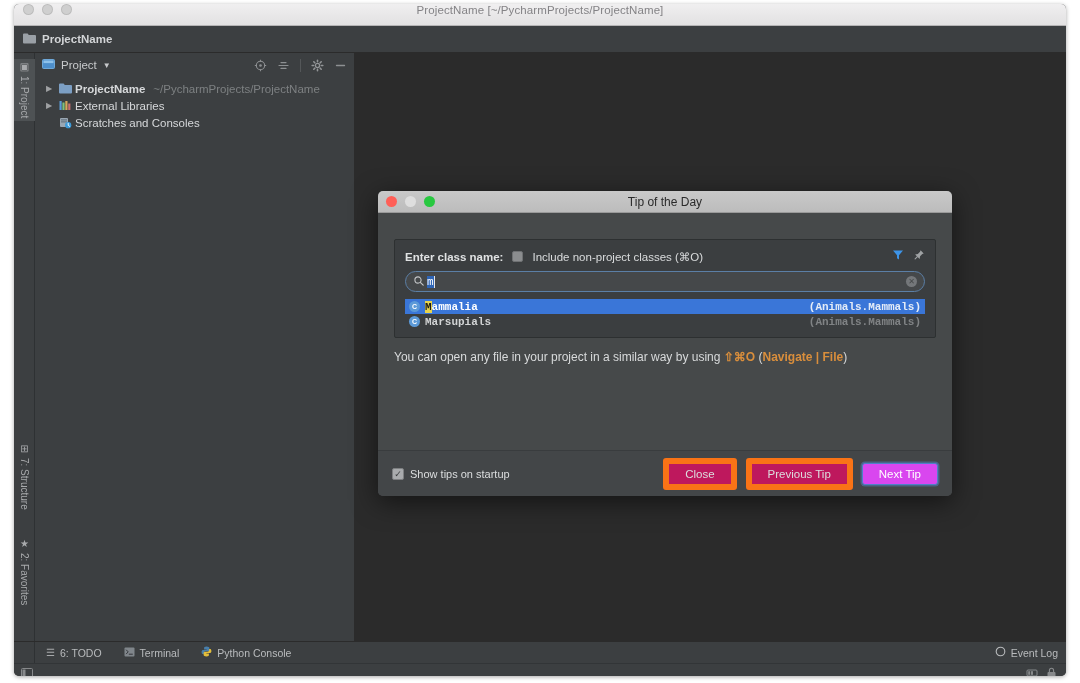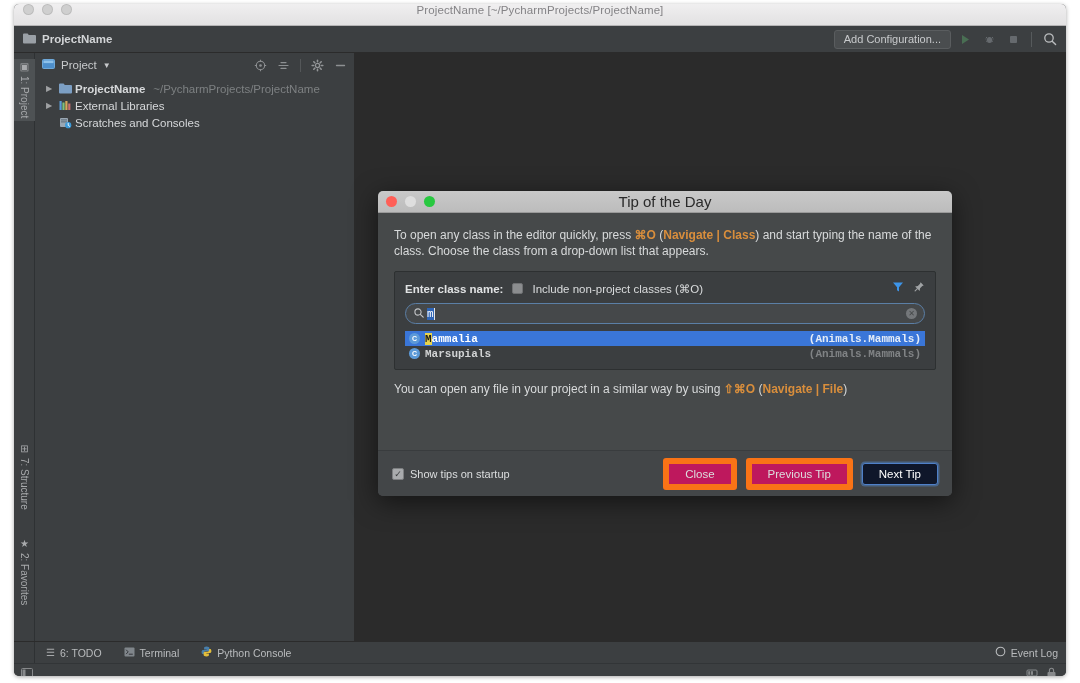--- a/index.html
+++ b/index.html
@@ -147,21 +147,21 @@
     border-bottom: 1px solid #9a9a9a;
     display: flex; align-items: center;
   }
   .dlg-traffic { display: flex; gap: 8px; margin-left: 8px; }
   .dlg-traffic .d { width: 11px; height: 11px; border-radius: 50%; }
   .d.red { background: #ff5f57; }
   .d.yellow { background: #dedede; }
   .d.green { background: #28c840; }
   .dlg-title-text {
     position: absolute; left: 0; right: 0; text-align: center;
-    font-size: 15px; color: #2a2a2a; font-weight: 500;
+    font-size: 12px; color: #2a2a2a; font-weight: 500;
   }
   .dlg-body { flex: 1; padding: 14px 16px 0 16px; background: #46494a; }
 
   .tiptext { font-size: 12px; color: #d8dadb; line-height: 16px; }
   .kbd { color: #d98e3c; font-weight: bold; }
   .nav { color: #d98e3c; font-weight: bold; }
 
   .inner-panel {
     margin-top: 12px;
     background: #3b3e40;
@@ -236,21 +236,21 @@
     color: #3a3d3f; font-size: 9px; line-height: 11px; text-align: center;
   }
   .foot-chk span.lb { font-size: 11px; color: #dcdedf; }
   .dlg-foot .sp { flex: 1; }
   .btn {
     font-size: 11.5px; color: #dcdedf;
     background: #be185d; border: 6px solid #f97316;
     border-radius: 3px; padding: 4px 16px; min-width: 70px; text-align: center;
   }
   .btn.primary {
-    background: #0f172a; border: 1px solid #4f80c8; color: #ffffff;
+    background: #d946ef; border: 1px solid #4f80c8; color: #ffffff;
     box-shadow: 0 0 0 1.5px rgba(80,140,215,.45);
   }
 </style>
 </head>
 <body>
 
 <div id="app">
   <div class="win">
 
     <div class="titlebar">
@@ -263,46 +263,20 @@
     </div>
 
     <div class="toolbar">
       <div class="tb-left">
         <span>
           <svg width="13" height="11" viewBox="0 0 13 11">
               <path d="M0 1.5A1 1 0 0 1 1 .5h3.6l1.2 1.4H12a1 1 0 0 1 1 1v6.6a1 1 0 0 1-1 1H1a1 1 0 0 1-1-1z" fill="#9aa0a6"></path>
             </svg>
         </span>
         <span class="tb-proj">ProjectName</span>
-      </div>
-      <div class="tb-right">
-        <div class="addconf">Add Configuration...</div>
-        <div class="tb-ico">
-          <svg width="11" height="11" viewBox="0 0 11 11">
-              <path d="M2 1l7 4.5L2 10z" fill="#59a869"></path>
-            </svg>
-        </div>
-        <div class="tb-ico">
-          <svg width="11" height="11" viewBox="0 0 11 11">
-              <rect x="3" y="3" width="5" height="6" rx="2.5" fill="#9aa0a6"></rect>
-              <path d="M1.5 5h1M8.5 5h1M2 7.5l1-.6M9 7.5l-1-.6M2 3.2l1 .6M9 3.2l-1 .6" stroke="#9aa0a6" stroke-width="1"></path>
-            </svg>
-        </div>
-        <div class="tb-ico">
-          <svg width="11" height="11" viewBox="0 0 11 11">
-              <rect x="2" y="2" width="7" height="7" rx="1" fill="#9aa0a6"></rect>
-            </svg>
-        </div>
-        <div class="tb-sep"></div>
-        <div class="tb-ico act">
-          <svg width="14" height="14" viewBox="0 0 14 14">
-              <circle cx="6" cy="6" r="4.2" fill="none" stroke="#d0d2d4" stroke-width="1.3"></circle>
-              <path d="M9.2 9.2L12.6 12.6" stroke="#d0d2d4" stroke-width="1.4" stroke-linecap="round"></path>
-            </svg>
-        </div>
       </div>
     </div>
 
     <div class="body">
 
       <div class="stripe">
         <div class="vtab sel" style="top:6px;">
           <span class="vico">▣</span>
           <span>1: Project</span>
         </div>
@@ -461,23 +435,20 @@
     <div class="dlg-title">
       <div class="dlg-traffic">
         <div class="d red"></div>
         <div class="d yellow"></div>
         <div class="d green"></div>
       </div>
       <div class="dlg-title-text">Tip of the Day</div>
     </div>
 
     <div class="dlg-body">
-      <div class="tiptext">
-        <span>To open any class in the editor quickly, press </span><span class="kbd">⌘O</span><span> (</span><span class="nav">Navigate | Class</span><span>)</span><span> and start typing the name of the class. Choose the class from a drop-down list that appears.</span>
-      </div>
 
       <div class="inner-panel">
         <div class="ip-row1">
           <span class="ip-label">Enter class name:</span>
           <span class="chk-box"></span>
           <span class="ip-chk-text">Include non-project classes (⌘O)</span>
           <span class="sp"></span>
           <span class="funnel">
             <svg width="12" height="12" viewBox="0 0 12 12">
                 <path d="M1 1.6h10L7 6.3v4.2L5 9.3V6.3z" fill="#3d94e8"></path>

